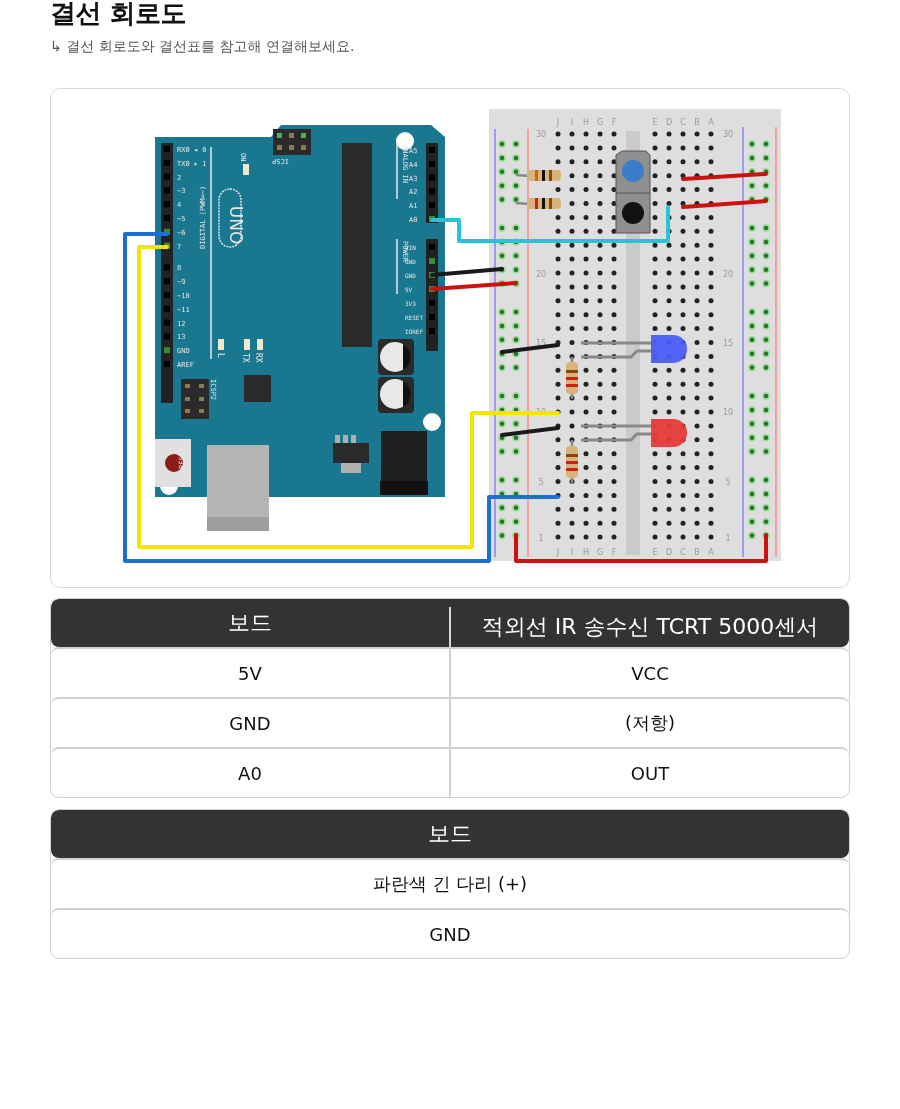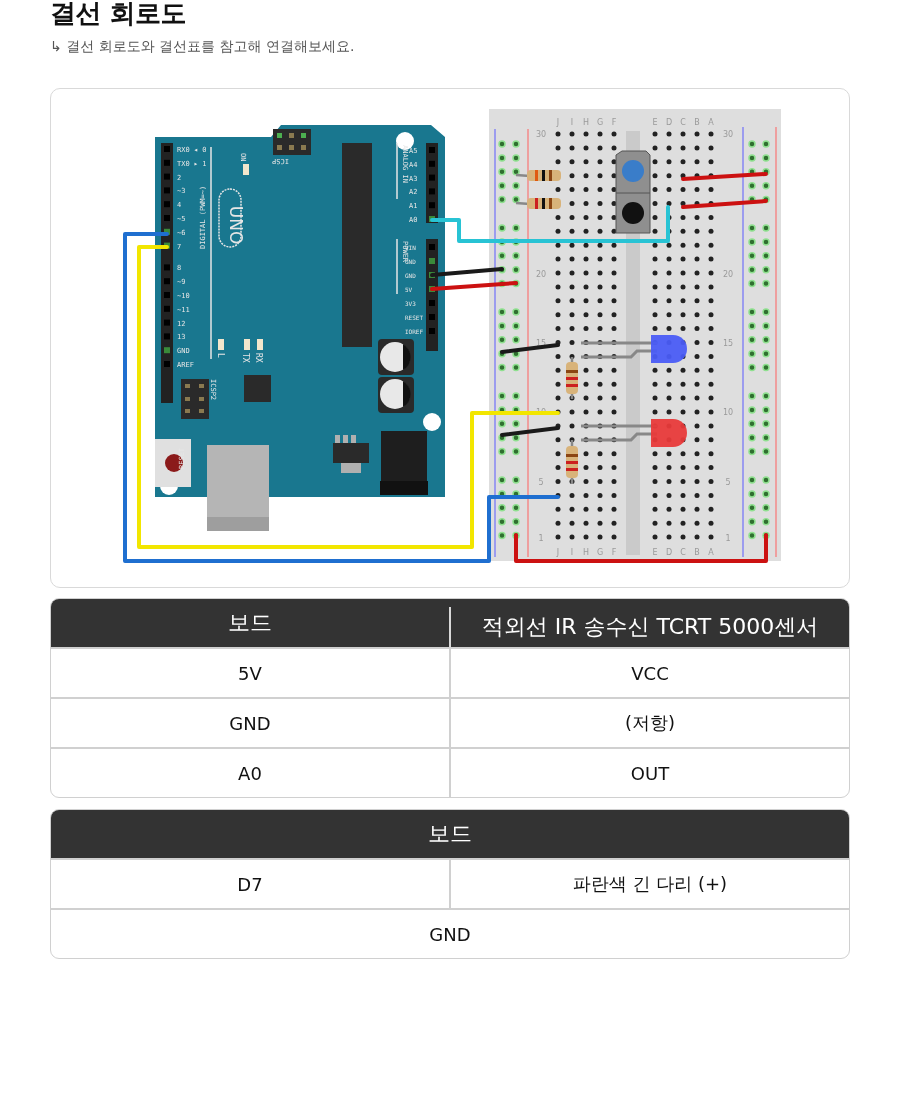--- a/index.html
+++ b/index.html
@@ -6,21 +6,21 @@
   html, body { width: 900px; height: 1109px; background: #ffffff; overflow: hidden; }
   body { font-family: "DejaVu Sans", "Liberation Sans", sans-serif; color: #222; position: relative; }
 
   .title { position: absolute; left: 50px; top: -4px; font-size: 26px; font-weight: bold; color: #111; letter-spacing: -0.5px; }
   .subtitle { position: absolute; left: 50px; top: 38px; font-size: 14px; color: #555; }
 
   .diagram-card { position: absolute; left: 50px; top: 88px; width: 800px; height: 500px; border: 1px solid #d9d9d9; border-radius: 10px; background: #fff; overflow: hidden; }
   .diagram-card svg { position: absolute; left: 0; top: 0; }
 
   .wiring-table { position: absolute; left: 50px; width: 800px; border: 1px solid #d0d0d0; border-radius: 9px; overflow: hidden; }
-  .wiring-table .row { display: flex; height: 50px; border-top: 2px solid #d0d0d0; }
+  .wiring-table .row { display: flex; height: 50px; border-top: 2px solid #d0d0d0; border-radius: 8px; }
   .wiring-table .row:first-child { border-top: none; }
   .wiring-table .cell { flex: 1; display: flex; align-items: center; justify-content: center; font-size: 18px; color: #111; }
   .wiring-table .cell + .cell { border-left: 2px solid #d0d0d0; }
   .wiring-table .head { background: #333333; height: 48px; }
   .wiring-table .head .cell { color: #fff; font-size: 22px; }
   .wiring-table .head .cell + .cell { border-left: 2px solid #d8d8d8; margin-top: 8px; }
   .t1 { top: 598px; }
   .t2 { top: 809px; }
 </style>
 </head>
@@ -697,19 +697,18 @@
     <div class="cell">A0</div>
     <div class="cell">OUT</div>
   </div>
 </div>
 
 <div class="wiring-table t2">
   <div class="row head">
     <div class="cell">보드</div>
   </div>
   <div class="row">
-    <div class="cell">D7</div>
     <div class="cell">파란색 긴 다리 (+)</div>
   </div>
   <div class="row">
     <div class="cell">GND</div>
   </div>
 </div>
 
 </body></html>

